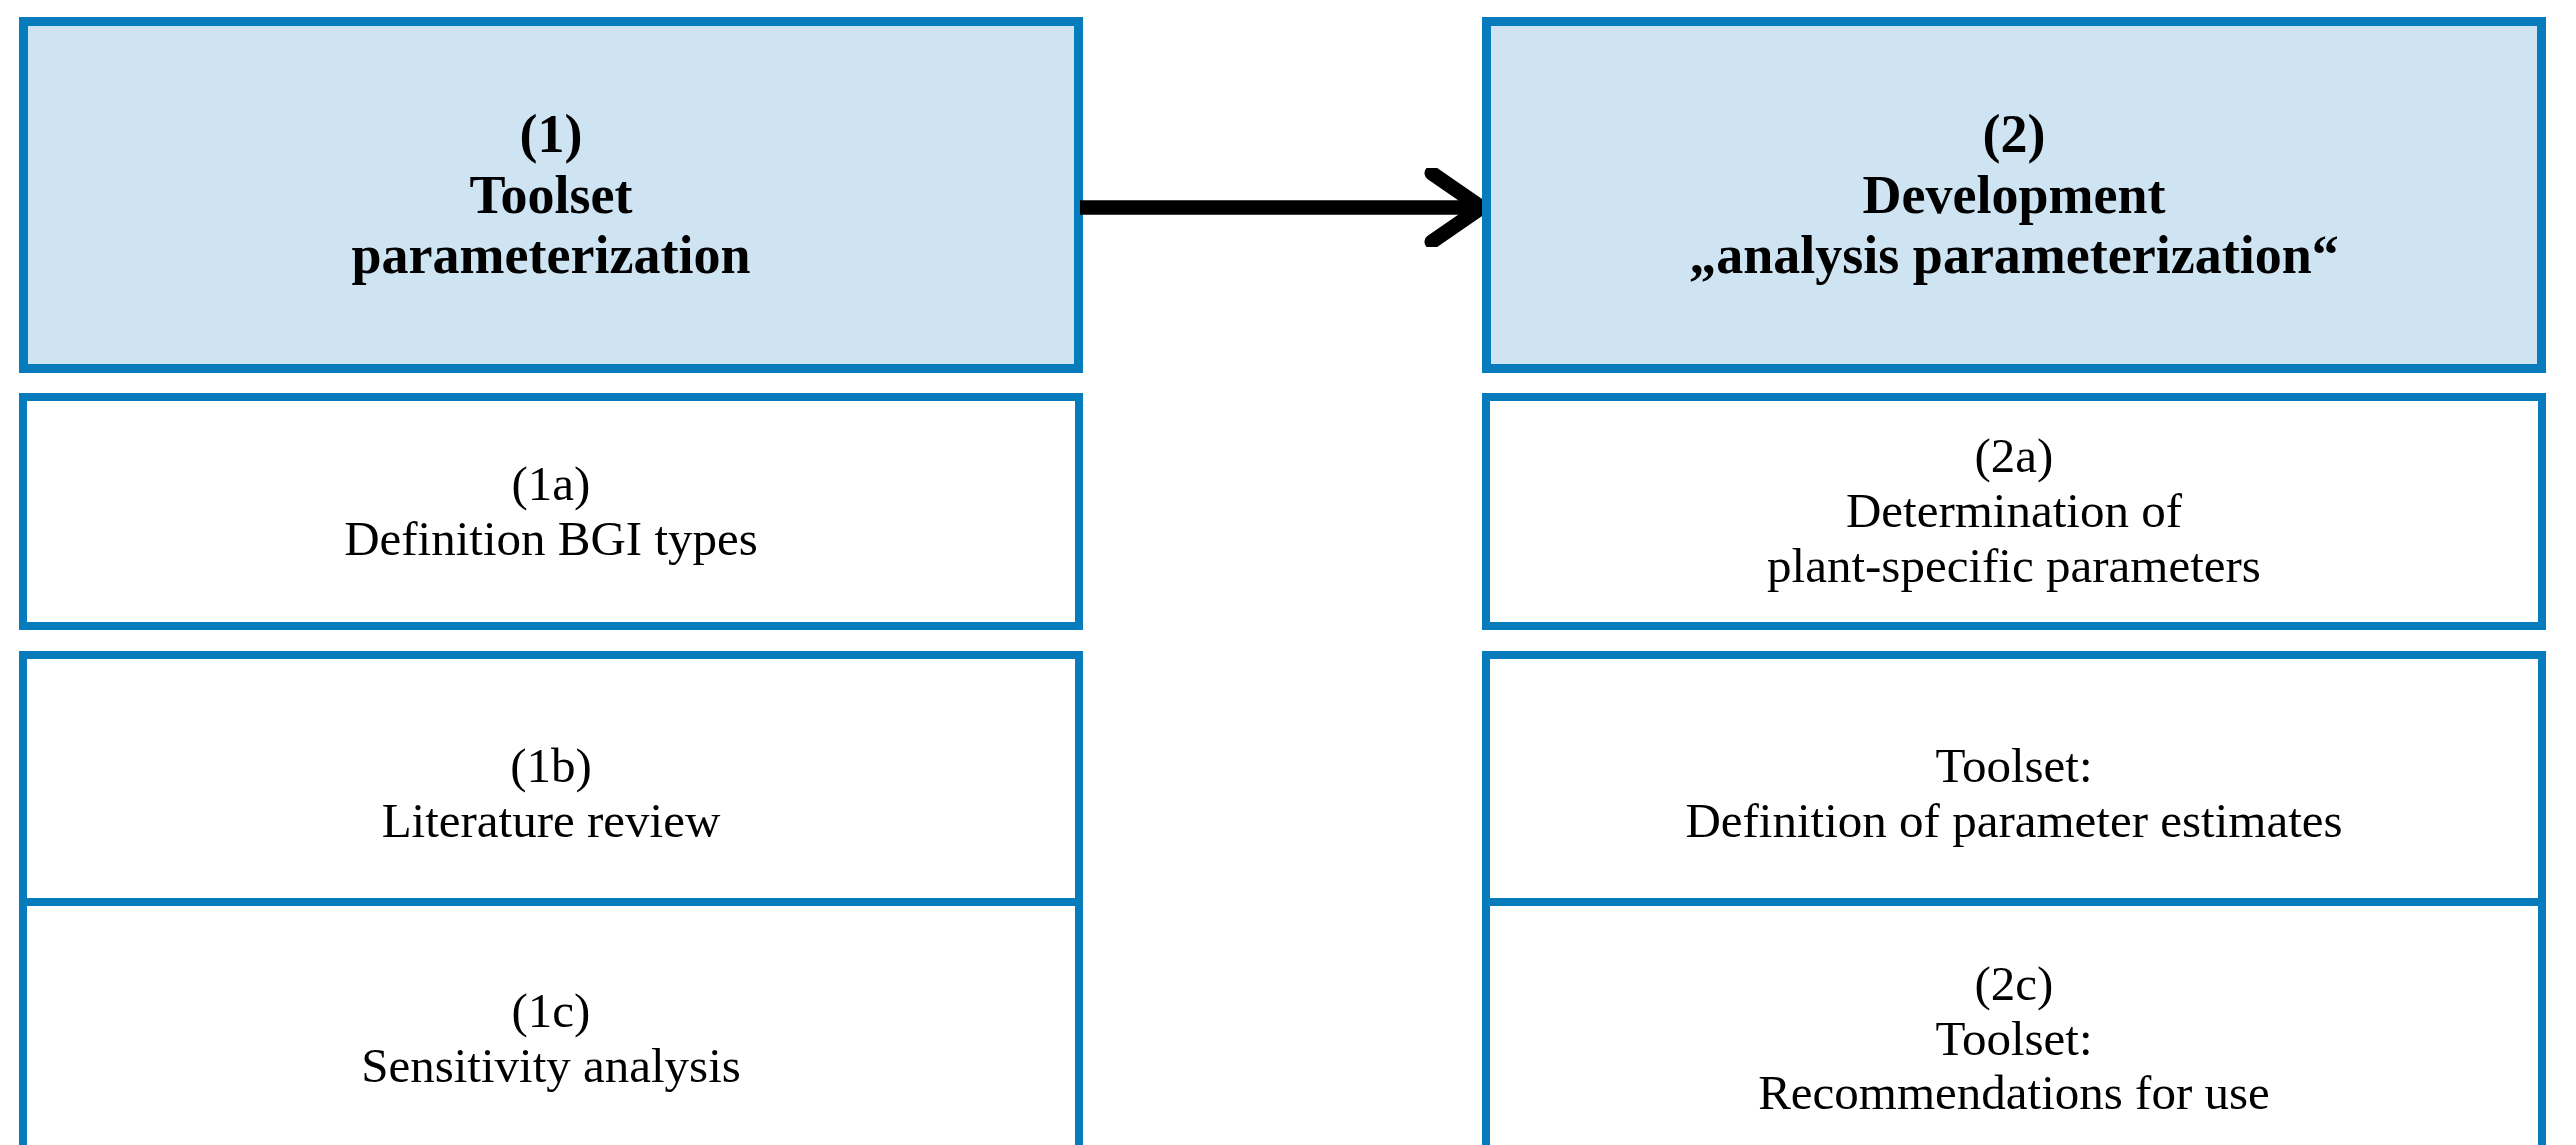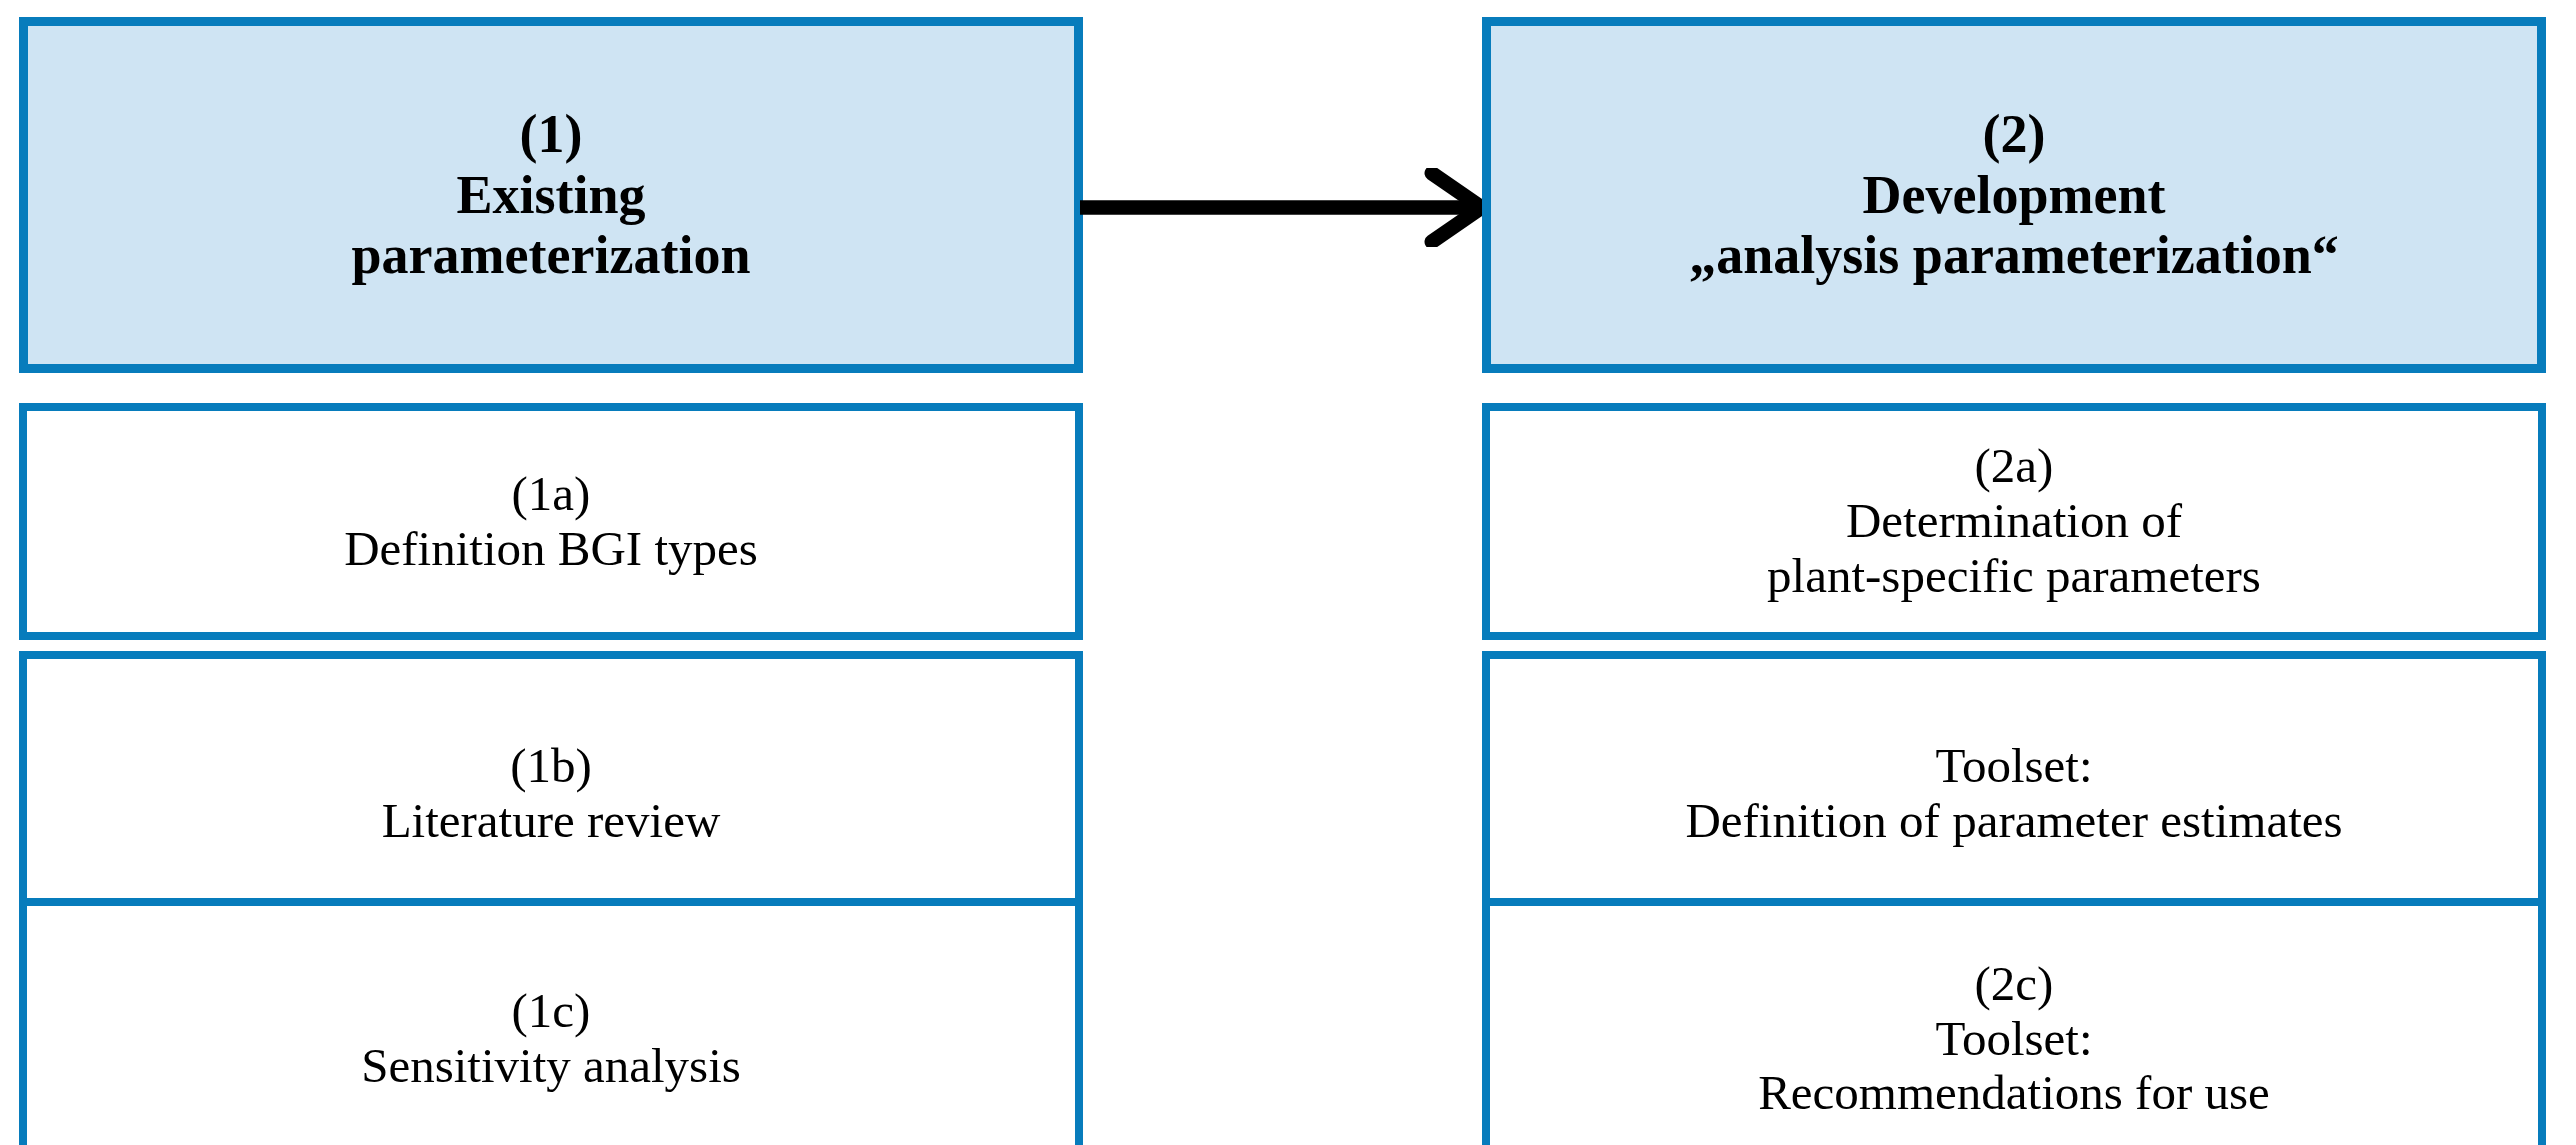--- a/index.html
+++ b/index.html
@@ -47,21 +47,21 @@
     font-weight: normal;
     font-size: 49px;
   }
   .tline { display: block; white-space: pre; }
 
   
   .col-left  { left: 19px;   width: 1064px; }
   .col-right { left: 1482px; width: 1064px; }
 
   .row-head { top: 17px;   height: 356px; }
-  .row-a    { top: 403px;  height: 237px; align-items: center; }
+  .row-a    { top: 393px;  height: 237px; align-items: center; }
   .row-b    { top: 651px;  height: 285px; }
   .row-c    { top: 898px; height: 282px; }
 
   
   #arrow {
     position: absolute;
     left: 1080px;
     top: 168px;
     width: 405px;
     height: 79px;
@@ -69,21 +69,21 @@
   #arrow svg { display: block; width: 100%; height: 100%; }
 </style>
 </head>
 <body>
 
 <div id="canvas">
 
   <div class="box header col-left row-head">
     <span class="box-text">
       <span class="tline">(1)</span>
-      <span class="tline">Existing</span>
+      <span class="tline">Toolset</span>
       <span class="tline">parameterization</span>
     </span>
   </div>
 
   <div class="box sub col-left row-a">
     <span class="box-text">
       <span class="tline">(1a)</span>
       <span class="tline">Definition BGI types</span>
     </span>
   </div>

